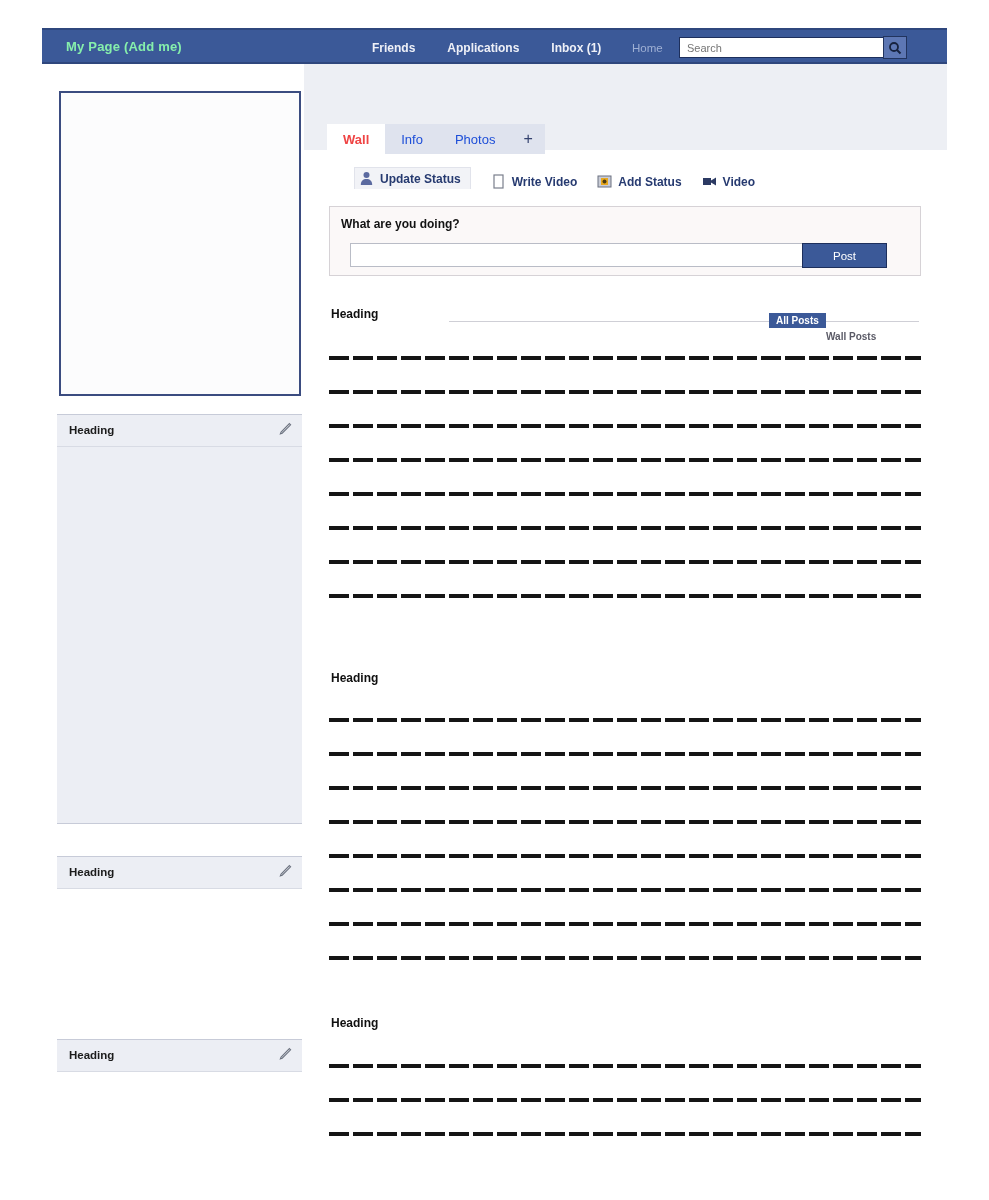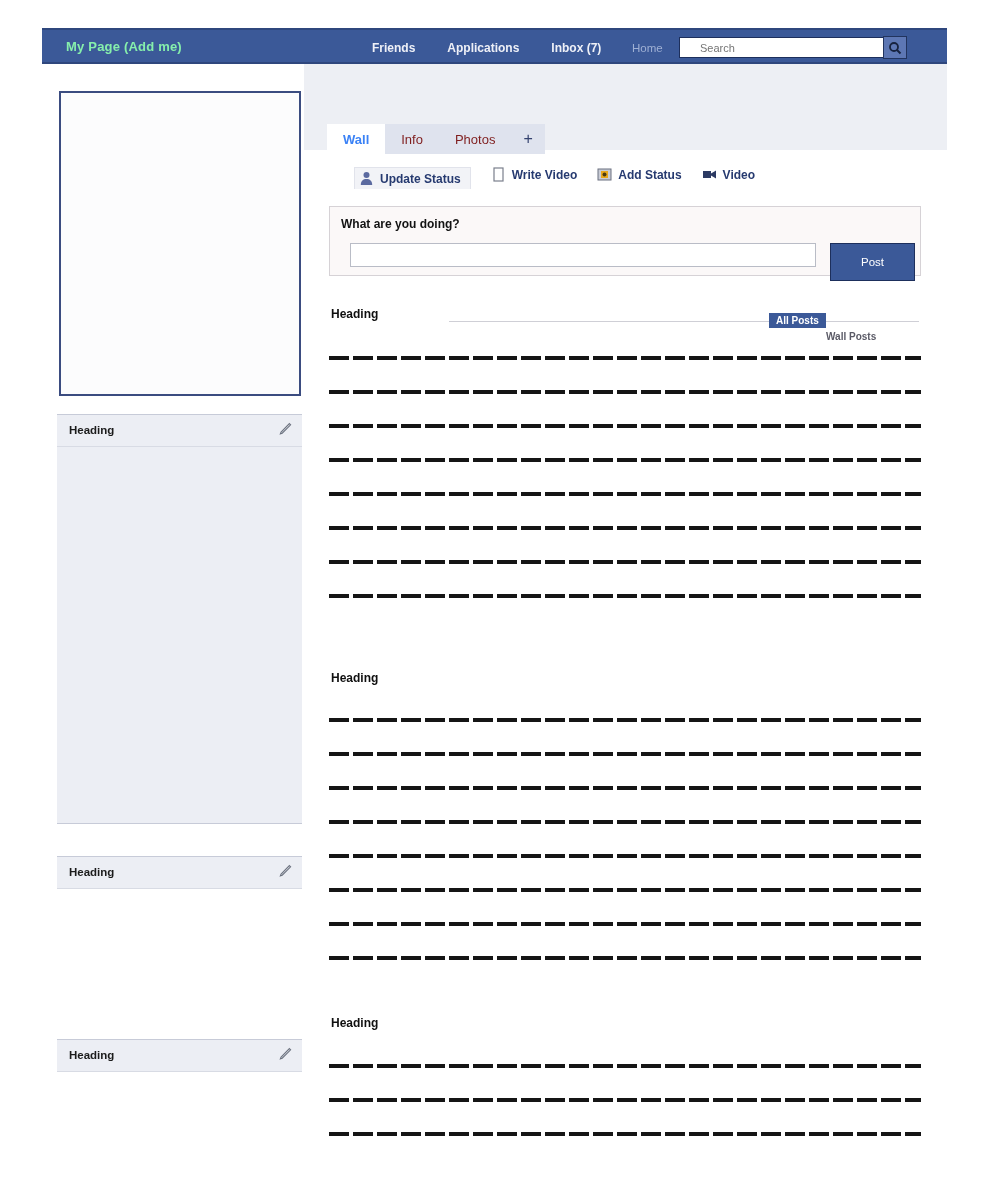--- a/index.html
+++ b/index.html
@@ -34,21 +34,21 @@
     color:#9fb0d4;font-size:11.5px;white-space:nowrap;cursor:pointer;
   }
   .searchwrap{
     position:absolute;left:637px;top:7px;width:225px;height:21px;
     background:#ffffff;border:1px solid #1d2f5c;box-sizing:border-box;
     display:flex;align-items:center;
   }
   .searchwrap input{
     border:0;outline:0;background:transparent;
     font-family:"Liberation Sans", sans-serif;font-size:11px;color:#555;
-    margin-left:18px;width:196px;height:17px;
+    margin-left:5px;width:196px;height:17px;
   }
   .search-btn{
     position:absolute;left:841px;top:6px;width:24px;height:23px;
     background:#5d77b4;border:1px solid #22345e;box-sizing:border-box;
     display:flex;align-items:center;justify-content:center;cursor:pointer;
   }
   .search-btn svg{display:block;}
 
   
   .subband{
@@ -86,29 +86,29 @@
   .panel-body.empty-white{background:#ffffff;border:0;}
 
   
   .maincol{position:absolute;left:304px;top:64px;width:643px;height:1136px;}
 
   .tabs{
     position:absolute;left:23px;top:60px;display:flex;align-items:flex-end;height:30px;
   }
   .tab{
     height:30px;padding:0 16px;display:flex;align-items:center;
-    font-size:13px;color:#7f1d1d;background:#dfe3ee;cursor:pointer;
+    font-size:13px;color:#1d4ed8;background:#dfe3ee;cursor:pointer;
     box-sizing:border-box;
   }
-  .tab.active{background:#ffffff;color:#3b82f6;font-weight:bold;}
+  .tab.active{background:#ffffff;color:#ef4444;font-weight:bold;}
   .tab.plus{padding:0 12px;font-size:16px;color:#33416e;}
 
   
   .actions{
-    position:absolute;left:25px;top:103px;display:flex;align-items:flex-start;gap:20px;padding-left:25px;
+    position:absolute;left:25px;top:103px;display:flex;align-items:flex-end;gap:20px;padding-left:25px;
   }
   .action{
     display:flex;align-items:center;gap:6px;cursor:pointer;
     font-size:12px;font-weight:bold;color:#263a70;white-space:nowrap;
   }
   .action.first{
     background:#f2f3f7;padding:3px 9px 3px 4px;border:1px solid #e1e3eb;
     border-bottom:0;box-sizing:border-box;
   }
   .ic{display:inline-block;width:15px;height:15px;flex:0 0 auto;}
@@ -122,21 +122,21 @@
     position:absolute;left:11px;top:10px;
     font-size:12px;font-weight:bold;color:#121212;white-space:nowrap;
   }
   .composer .status-input{
     position:absolute;left:20px;top:36px;width:466px;height:24px;
     background:#ffffff;border:1px solid #b9bcc6;box-sizing:border-box;
     font-family:"Liberation Sans", sans-serif;font-size:12px;color:#333;padding:0 5px;
     outline:0;
   }
   .post-btn{
-    position:absolute;left:500px;top:36px;width:85px;height:38px;
+    position:absolute;left:472px;top:36px;width:85px;height:25px;
     background:#3b5998;border:1px solid #1d2f5c;box-sizing:border-box;
     color:#fff;font-size:11.5px;font-family:"Liberation Sans", sans-serif;
     cursor:pointer;display:flex;align-items:center;justify-content:center;
   }
 
   
   .filterrow{position:absolute;left:0;top:238px;width:643px;height:26px;}
   .filterrow .fheading{
     position:absolute;left:27px;top:5px;font-size:12px;font-weight:bold;color:#101010;
   }
@@ -308,21 +308,21 @@
       <div class="dline"></div>
     </div>
   </div>
 
   <div class="topbar">
     <div class="brand">My Page (Add me)</div>
 
     <div class="topnav">
       <span class="navlink">Friends</span>
       <span class="navlink">Applications</span>
-      <span class="navlink">Inbox (7)</span>
+      <span class="navlink">Inbox (1)</span>
     </div>
 
     <span class="home-link">Home</span>
 
     <div class="searchwrap">
       <input type="text" placeholder="Search" style="">
     </div>
 
     <div class="search-btn">
       <span>

